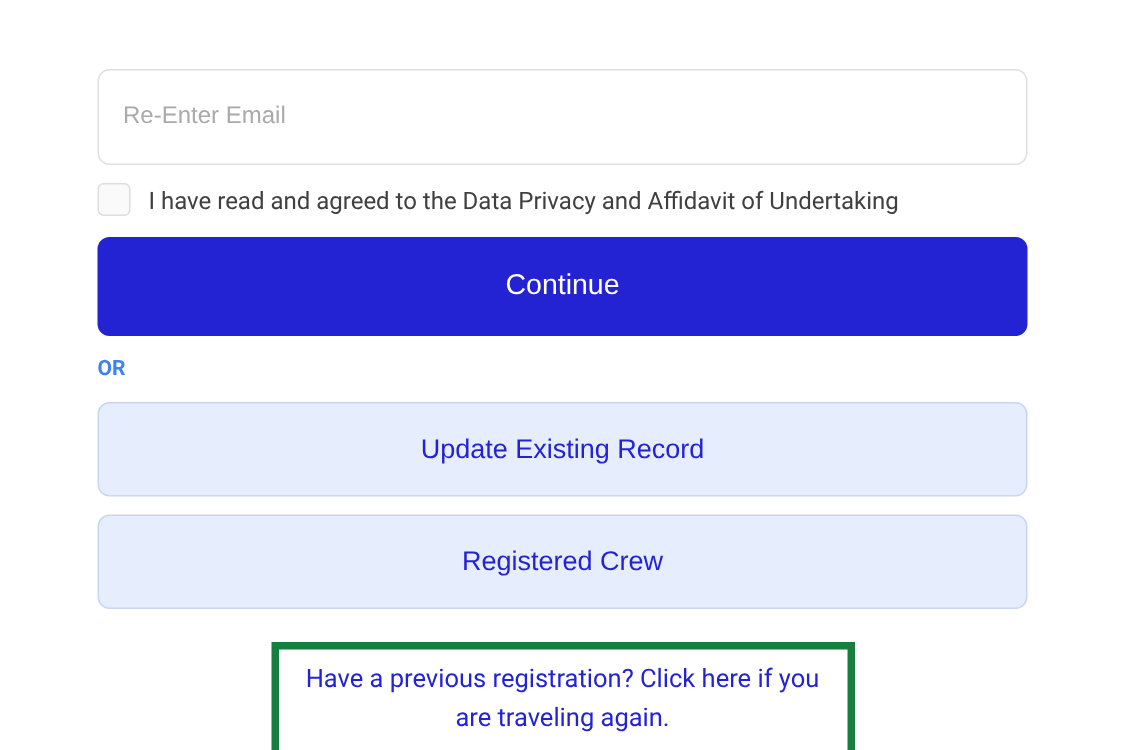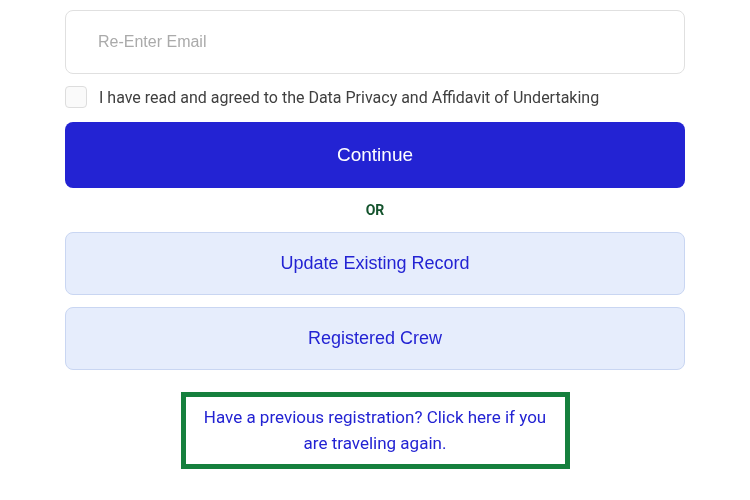--- a/index.html
+++ b/index.html
@@ -9,26 +9,27 @@
     }
     body {
       font-family: -apple-system, BlinkMacSystemFont, 'Segoe UI', Roboto, Arial, sans-serif;
       background: #ffffff;
       width: 750px;
       height: 500px;
       padding: 10px 65px 20px 65px;
     }
     .input-field {
       width: 100%;
-      padding: 22px 32px;
+      padding: 22px 16px;
       border: 1px solid #e0e0e0;
       border-radius: 8px;
       font-size: 16px;
       color: #333;
       outline: none;
+      margin-top: 36px;
     }
     .input-field::placeholder {
       color: #aaa;
     }
     .checkbox-row {
       display: flex;
       align-items: center;
       gap: 12px;
       margin-top: 12px;
       margin-bottom: 14px;
@@ -51,24 +52,24 @@
       padding: 22px;
       background: #2323d3;
       color: #ffffff;
       border: none;
       border-radius: 8px;
       font-size: 19px;
       font-weight: 400;
       cursor: pointer;
     }
     .divider {
-      text-align: center;
+      text-align: left;
       font-size: 14px;
       font-weight: 700;
-      color: #14532d;
+      color: #3b82f6;
       margin: 14px 0;
     }
     .btn-secondary {
       width: 100%;
       padding: 20px;
       background: #e6edfc;
       color: #2323d3;
       border: 1px solid #c9d6f2;
       border-radius: 8px;
       font-size: 18px;

